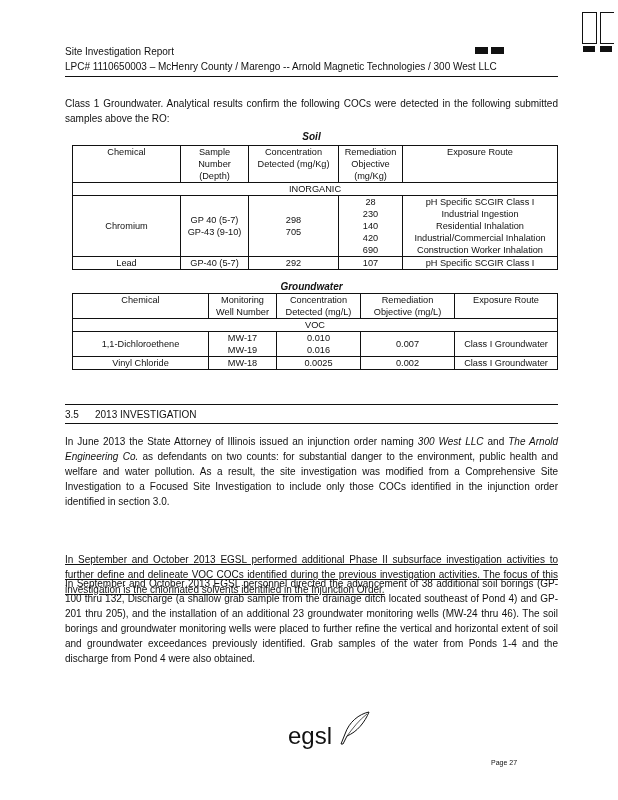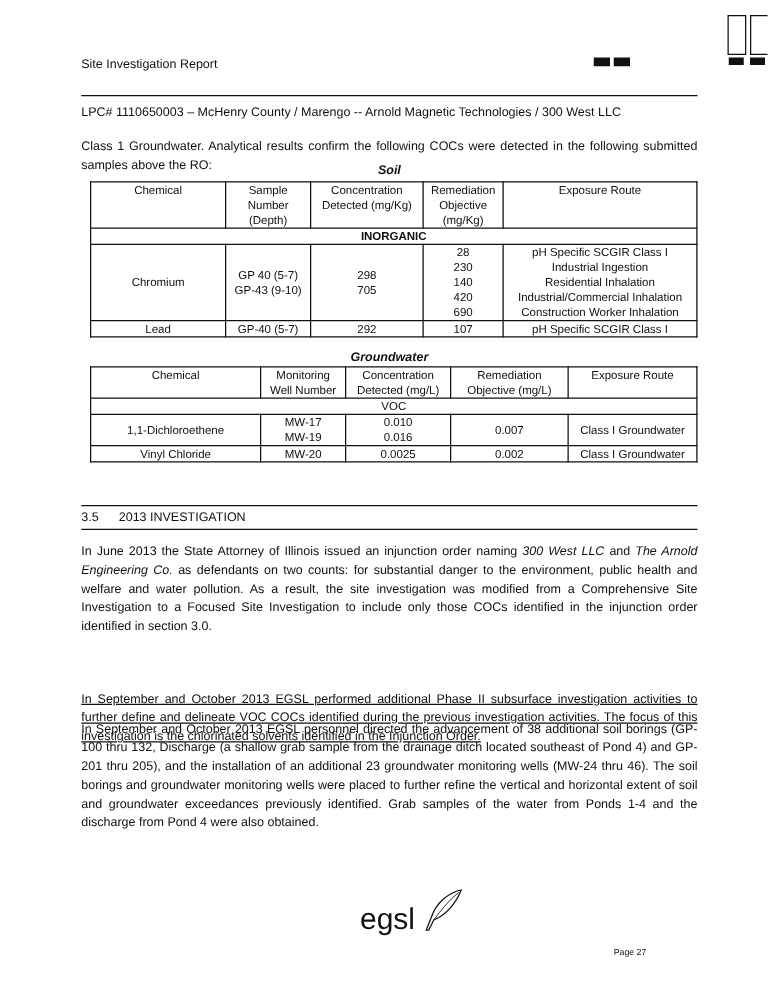--- a/index.html
+++ b/index.html
@@ -1,31 +1,31 @@
 <!DOCTYPE html>
 <html><head>
 <meta charset="utf-8">
 <style>
   html, body { margin: 0; padding: 0; background: #ffffff; }
   body { width: 618px; height: 800px; position: relative; overflow: hidden;
          font-family: "Liberation Sans", sans-serif; color: #111; }
   .abs { position: absolute; }
   .hdr1 { left: 65px; top: 46px; font-size: 10px; }
-  .hdr2 { left: 65px; top: 61px; font-size: 10px; white-space: nowrap; margin-top: 24px; }
+  .hdr2 { left: 65px; top: 61px; font-size: 10px; white-space: nowrap; }
   .hdr-rule { left: 65px; top: 76px; width: 493px; height: 1px; background: #111; }
   .scan-marks { left: 475px; top: 40px; }
   .scan-box { display: inline-block; width: 13px; height: 7px; background: #111; margin-right: 3px; }
   .corner-frame { left: 582px; top: 12px; width: 13px; height: 30px; border: 1px solid #111; }
   .corner-frame2 { left: 600px; top: 12px; width: 13px; height: 30px; border: 1px solid #111; border-right: none; }
   .corner-blk { top: 46px; width: 12px; height: 6px; background: #111; }
   .para { left: 65px; width: 493px; font-size: 10px; line-height: 15px; text-align: justify; }
   .tbl-title { font-size: 10px; font-weight: bold; text-align: center; font-style: italic; }
   table { border-collapse: collapse; font-size: 9.2px; position: absolute; padding-left: 14px; }
   td, th { border: 1px solid #111; padding: 0 3px; text-align: center; font-weight: normal; vertical-align: top; line-height: 12px; }
-  .bold { font-weight: bold; }
+  .bold { font-weight: normal; }
   .stack div { line-height: 12px; }
   .sec-rule { left: 65px; width: 493px; height: 1px; background: #111; }
   .sec-head { left: 65px; top: 409px; font-size: 10px; white-space: nowrap; }
   .sec-num { display: inline-block; width: 30px; }
   .logo { left: 288px; top: 722px; font-family: Liberation Sans, sans-serif; font-size: 24px; }
   .quill { left: 335px; top: 710px; }
   .pagenum { left: 491px; top: 759px; font-size: 7px; }
 </style>
 </head>
 <body>
@@ -35,21 +35,21 @@
 </div>
 <div class="abs corner-frame"></div>
 <div class="abs corner-frame2"></div>
 <div class="abs corner-blk" style="left:583px"></div>
 <div class="abs corner-blk" style="left:600px"></div>
 
 <div class="abs hdr1">Site Investigation Report</div>
 <div class="abs hdr2">LPC# 1110650003 – McHenry County / Marengo -- Arnold Magnetic Technologies / 300 West LLC</div>
 <div class="abs hdr-rule"></div>
 
-<div class="abs para" style="top:110px;">Class 1 Groundwater.  Analytical results confirm the following COCs were detected in the following submitted samples above the RO:</div>
+<div class="abs para" style="top:96px;">Class 1 Groundwater.  Analytical results confirm the following COCs were detected in the following submitted samples above the RO:</div>
 
 <div class="abs tbl-title" style="left:65px; width:493px; top:131px;">Soil</div>
 <table style="left:72px; top:145px; width:486px;">
   <colgroup>
       <col style="width:108px">
       <col style="width:68px">
       <col style="width:90px">
       <col style="width:64px">
       <col>
     </colgroup>
@@ -127,21 +127,21 @@
     </td>
     <td class="stack">
       <div>0.010</div>
       <div>0.016</div>
     </td>
     <td style="vertical-align:middle">0.007</td>
     <td style="vertical-align:middle">Class I Groundwater</td>
   </tr>
   <tr>
     <td>Vinyl Chloride</td>
-    <td>MW-20</td>
+    <td>MW-18</td>
     <td>0.0025</td>
     <td>0.002</td>
     <td>Class I Groundwater</td>
   </tr>
 </tbody>
   </table>
 
 <div class="abs sec-rule" style="top:404px;"></div>
 <div class="abs sec-head">
   <span class="sec-num">3.5</span><span>2013 INVESTIGATION</span>

